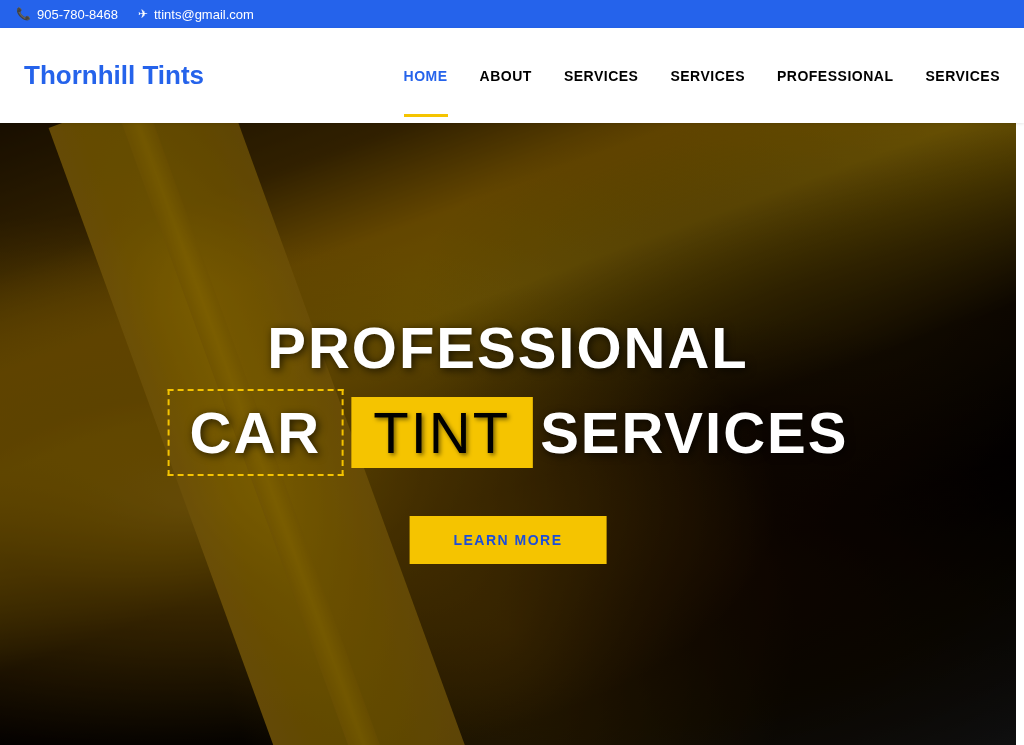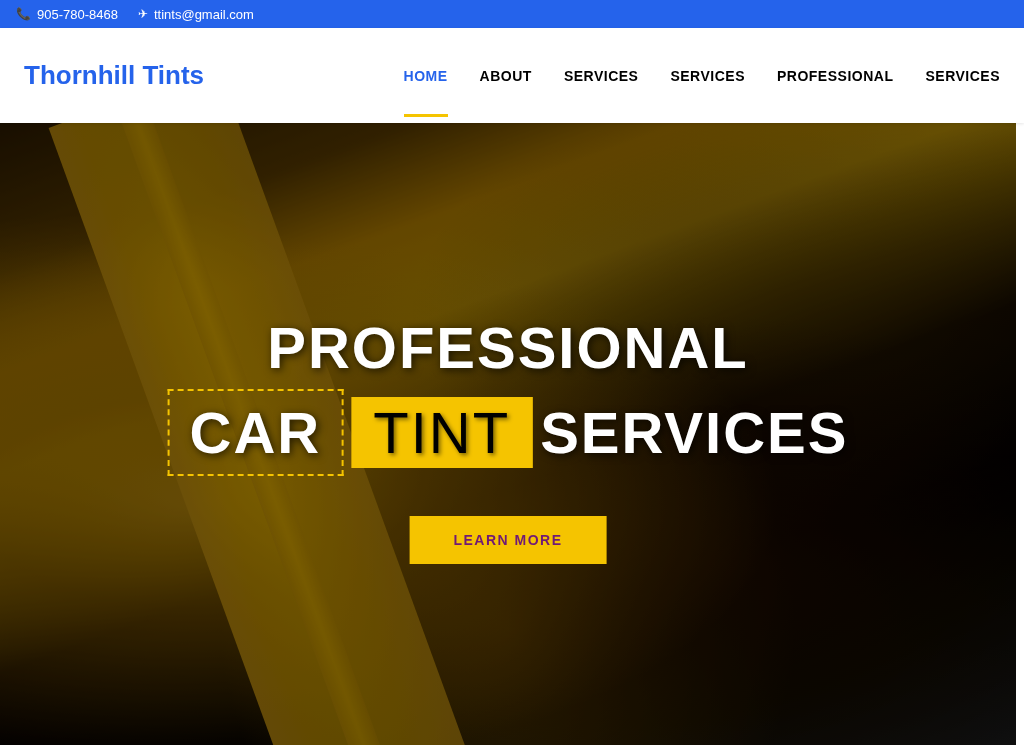--- a/index.html
+++ b/index.html
@@ -236,21 +236,21 @@
       font-weight: 900;
       color: white;
       letter-spacing: 2px;
       text-transform: uppercase;
       text-shadow: 2px 2px 8px rgba(0,0,0,0.7);
     }
 
     .hero-btn {
       display: inline-block;
       background-color: #f5c400;
-      color: #701a75;
+      color: #1d4ed8;
       font-weight: 700;
       font-size: 14px;
       letter-spacing: 1.5px;
       padding: 16px 44px;
       text-transform: uppercase;
       cursor: pointer;
       border: none;
       text-decoration: none;
     }
   </style>

